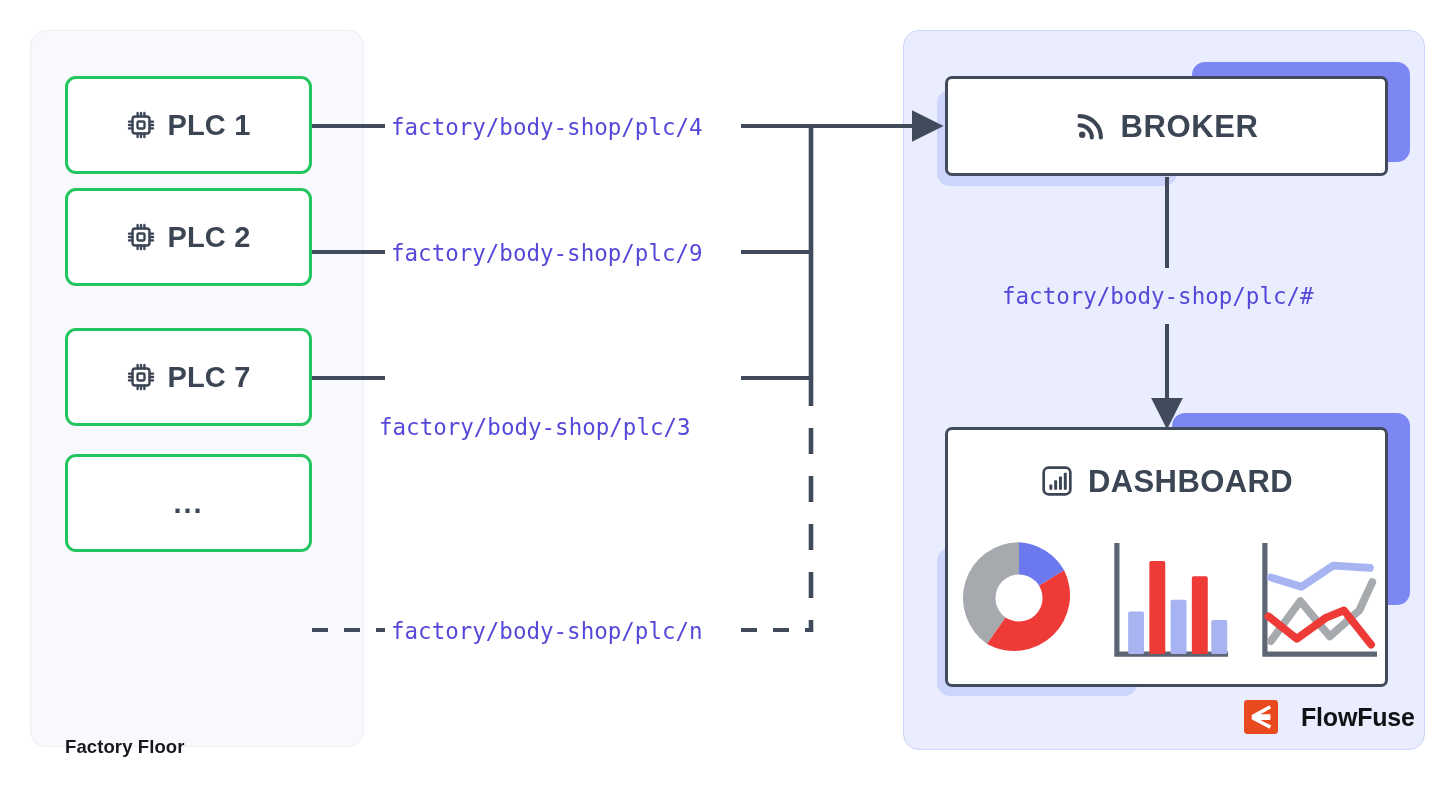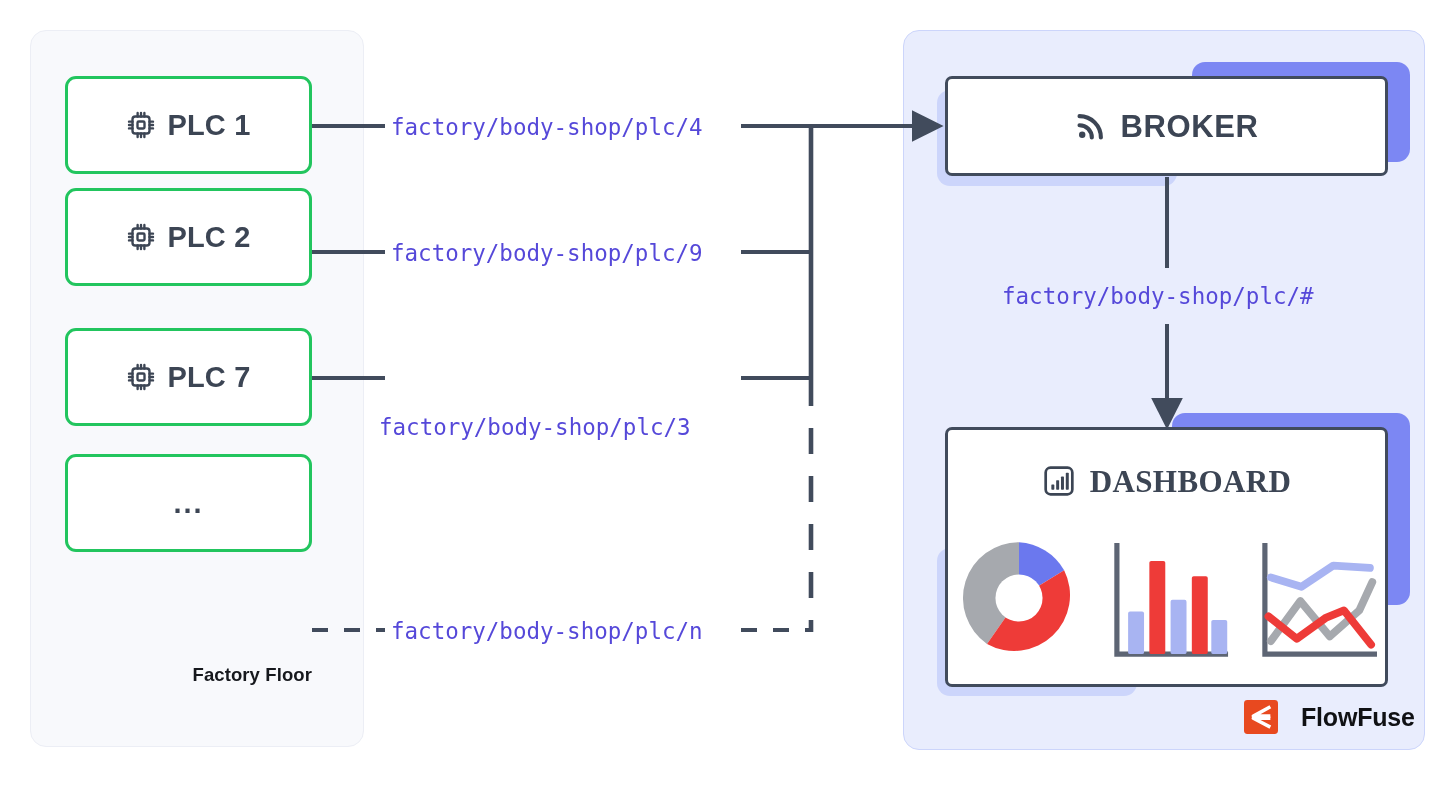--- a/index.html
+++ b/index.html
@@ -17,21 +17,21 @@
     display:flex;align-items:center;justify-content:center;gap:11px;
     box-sizing:border-box;
   }
   .plc-label{
     font-size:29px;font-weight:bold;color:#3c4554;letter-spacing:.2px;
     line-height:1;white-space:nowrap;
   }
   .dots-label{font-size:29px;font-weight:bold;color:#3c4554;line-height:.5;letter-spacing:2px;}
   .cpu-ico{width:30px;height:30px;display:block;flex:0 0 auto;}
   #factory-floor-label{
-    position:absolute;left:65px;top:664px;width:247px;text-align:right;
+    position:absolute;left:65px;top:736px;width:247px;text-align:left;
     font-size:18.5px;font-weight:bold;color:#16181d;letter-spacing:.1px;
   }
 
   
   #right-panel{
     position:absolute;left:903px;top:30px;width:520px;height:718px;
     background:#e9edfd;border:1px solid #ccd5fb;border-radius:16px;
   }
 
   
@@ -39,21 +39,21 @@
   .plate-lav{position:absolute;background:#ccd5fb;border-radius:13px;}
 
   .card{
     position:absolute;background:#ffffff;border:3px solid #414b5c;border-radius:7px;
     box-sizing:border-box;
   }
   #broker-card{left:945px;top:76px;width:443px;height:100px;display:flex;align-items:center;justify-content:center;gap:14px;}
   #broker-label{font-size:31px;font-weight:bold;color:#3c4554;letter-spacing:.6px;line-height:1;}
   .rss-ico{width:32px;height:32px;display:block;}
 
-  #dashboard-card{left:945px;top:427px;width:443px;height:260px;font-family:Liberation Serif, serif;}
+  #dashboard-card{left:945px;top:427px;width:443px;height:260px;}
   #dash-head{
     position:absolute;left:0;top:34px;width:100%;
     display:flex;align-items:center;justify-content:center;gap:14px;
   }
   #dashboard-label{font-size:31px;font-weight:bold;color:#3c4554;letter-spacing:.4px;line-height:1;}
   .bars-ico{width:34px;height:34px;display:block;}
   #dash-charts{position:absolute;left:0;top:100px;width:100%;height:130px;
     display:flex;align-items:flex-end;justify-content:center;gap:30px;}
   .mini{display:block;}
 

